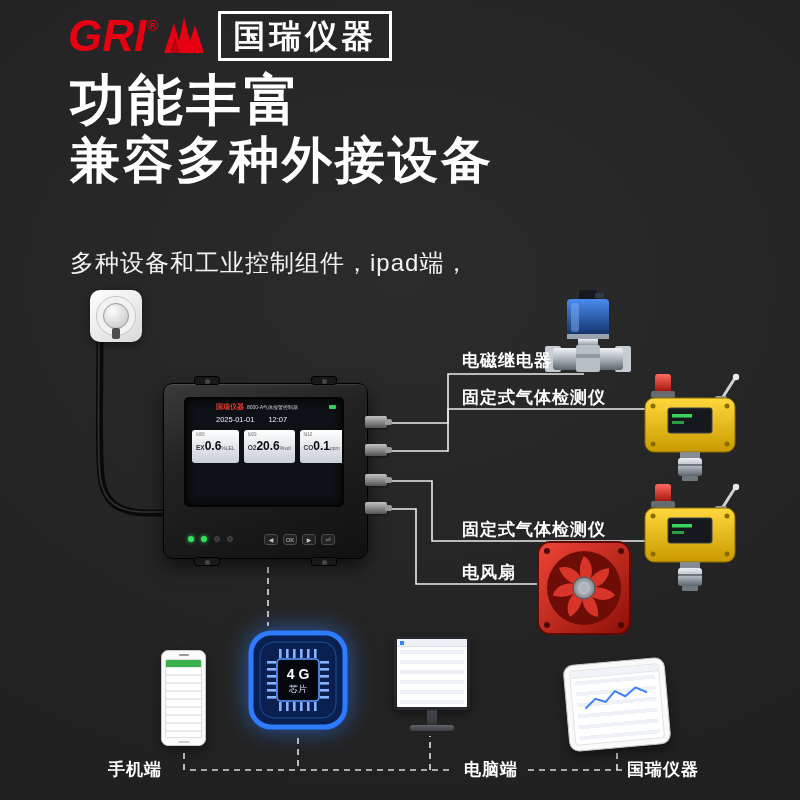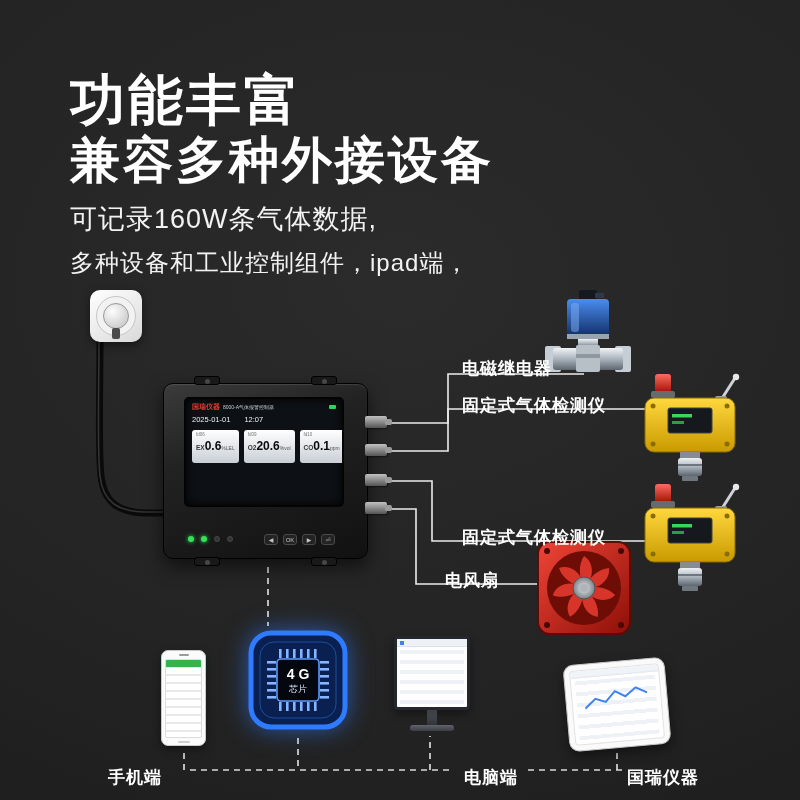--- a/index.html
+++ b/index.html
@@ -29,21 +29,21 @@
 
   
   .controller{position:absolute;left:163px;top:383px;width:205px;height:176px;border-radius:10px;z-index:2;
     background:linear-gradient(160deg,#3b3b3b 0%,#222 35%,#111 100%);border:1px solid #000;
     box-shadow:0 8px 18px rgba(0,0,0,.55), inset 0 1px 1px rgba(255,255,255,.12);}
   .tab{position:absolute;width:26px;height:9px;background:#191919;border:1px solid #000;border-radius:3px;}
   .tab::after{content:"";position:absolute;left:10px;top:2px;width:5px;height:5px;border-radius:50%;background:#474747;}
   .tab.t1{left:30px;top:-8px;} .tab.t2{right:30px;top:-8px;}
   .tab.b1{left:30px;bottom:-8px;} .tab.b2{right:30px;bottom:-8px;}
   .ctrl-screen{position:absolute;left:20px;top:13px;width:160px;height:110px;background:#0d1014;
-    border:2px solid #040404;border-radius:5px;box-shadow:inset 0 0 8px #000;overflow:hidden;}
+    border:2px solid #040404;border-radius:5px;box-shadow:inset 0 0 8px #000;overflow:hidden;padding-left:24px;}
   .scr-head{display:flex;align-items:baseline;padding:3px 6px 0;}
   .scr-brand{color:#e8392c;font-size:7px;font-weight:700;}
   .scr-model{color:#c8cdd2;font-size:5px;margin-left:3px;}
   .scr-batt{margin-left:auto;width:7px;height:4px;background:#35d05a;border-radius:1px;align-self:center;}
   .scr-dt{display:flex;gap:14px;padding:3px 6px 0;font-size:7.5px;color:#eef1f4;}
   .scr-grid{position:absolute;left:6px;right:6px;top:31px;bottom:5px;display:grid;
     grid-template-columns:1fr 1fr 1fr 1fr;grid-template-rows:1fr 1fr;gap:5px;}
   .chan{background:linear-gradient(#ffffff,#c9cfd6);border-radius:3px;padding:2px 4px;color:#222;}
   .chan-code{font-size:4.5px;color:#777;}
   .chan-row{display:flex;align-items:baseline;justify-content:space-between;margin-top:2px;}
@@ -59,25 +59,25 @@
     font-size:6px;display:flex;align-items:center;justify-content:center;}
   .port{position:absolute;left:201px;width:22px;height:12px;border-radius:2px;
     background:linear-gradient(#c2c2c2,#545454);box-shadow:1px 1px 2px rgba(0,0,0,.5);}
   .port::after{content:"";position:absolute;right:-5px;top:3px;width:7px;height:6px;background:#9b9b9b;border-radius:2px;}
   .port.p1{top:32px;} .port.p2{top:60px;} .port.p3{top:90px;} .port.p4{top:118px;}
 
   
   .wires{position:absolute;left:0;top:0;z-index:1;}
 
   
-  .conn-label,.client-label{position:absolute;z-index:3;color:#fff;font-weight:700;font-size:17px;letter-spacing:1px;margin-top:8px;}
+  .conn-label,.client-label{position:absolute;z-index:3;color:#fff;font-weight:700;font-size:17px;letter-spacing:1px;}
   .lab-relay{left:462px;top:349px;}
   .lab-det1{left:462px;top:386px;}
   .lab-det2{left:462px;top:518px;}
-  .lab-fan{left:445px;top:561px;}
+  .lab-fan{left:462px;top:561px;}
   .lab-phone{left:108px;top:758px;}
   .lab-pc{left:464px;top:758px;}
   .lab-ipad{left:627px;top:758px;}
 
   
   .chip{position:absolute;left:246px;top:628px;z-index:2;filter:drop-shadow(0 0 12px rgba(47,123,255,.6));}
   .chip-t1{fill:#ffffff;font-size:14px;font-weight:700;font-family:"Liberation Sans","DejaVu Sans",sans-serif;}
   .chip-t2{fill:#dce9ff;font-size:9px;font-family:"Liberation Sans","DejaVu Sans",sans-serif;}
 
   
@@ -106,24 +106,33 @@
   .ipad-top{height:7px;background:#f0f3f7;border-bottom:1px solid #e3e7ec;}
   .ipad-rows{position:absolute;left:4px;right:4px;top:10px;bottom:4px;
     background:repeating-linear-gradient(180deg,#eef1f5 0 4px,#ffffff 4px 11px);}
   .ipad-chart{position:absolute;left:12px;top:16px;}
 </style>
 </head>
 <body>
 
 <div class="stage">
 
+  <div class="logo-row">
+    <span class="gri"><span>GRI</span><sup>®</sup></span>
+    <svg class="wave-icon" width="44" height="42" viewBox="0 0 44 42">
+      <path d="M2 38 L12 8 L17 26 L22 2 L28 26 L33 10 L42 38 Z" fill="#e60012"></path>
+      <path d="M8 38 L13 22 L18 38 Z" fill="#8f000b" opacity=".5"></path>
+    </svg>
+    <div class="brand-box">
+      <span>国瑞仪器</span>
+    </div>
+  </div>
 
   <div class="h1">功能丰富</div>
   <div class="h2">兼容多种外接设备</div>
-  <div class="p1">可记录160W条气体数据,</div>
   <div class="p2">多种设备和工业控制组件，ipad端，</div>
 
   <svg class="wires" width="800" height="800" viewBox="0 0 800 800">
     <defs>
       <linearGradient id="coilG" x1="0" y1="0" x2="0" y2="1">
         <stop offset="0" stop-color="#4a8df0"></stop>
           <stop offset="1" stop-color="#122f66"></stop>
       </linearGradient>
       <linearGradient id="metalG" x1="0" y1="0" x2="0" y2="1">
         <stop offset="0" stop-color="#f0f3f6"></stop>

